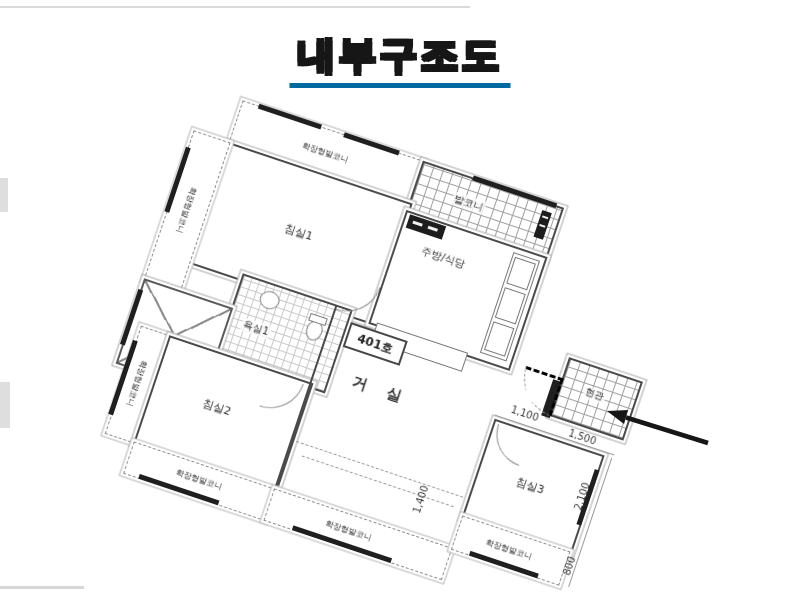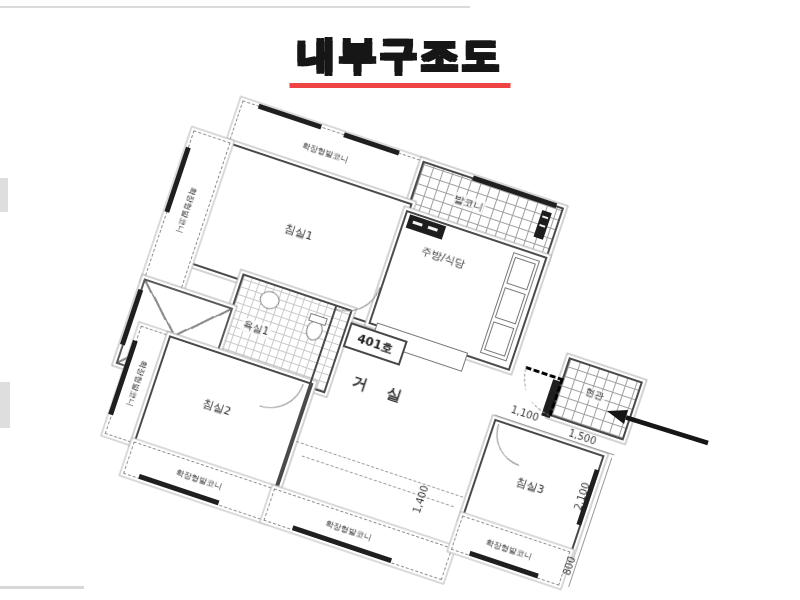--- a/index.html
+++ b/index.html
@@ -8,21 +8,21 @@
 
   
   .artifact{position:absolute;background:#bdbdbd;}
 
   
   #title{
     position:absolute;left:50%;top:30px;transform:translateX(-50%);
     font-size:38px;font-weight:900;letter-spacing:3px;white-space:nowrap;
     color:#ffffff;-webkit-text-stroke:3px #161616;
     text-shadow:2px 2px 0 #161616,-2px -2px 0 #161616,2px -2px 0 #161616,-2px 2px 0 #161616;
-    border-bottom:5px solid #ef4444;padding:0 8px 2px 8px;
+    border-bottom:5px solid #0369a1;padding:0 8px 2px 8px;
   }
 
   
   #plan{
     position:absolute;left:200px;top:86px;width:560px;height:410px;
     transform:rotate(18.5deg);transform-origin:0 0;
     filter:blur(0.3px);
   }
   .room{position:absolute;border:2px solid #4a4a4a;background:#fff;
         box-shadow:0 0 0 2.5px #ffffff,0 0 0 3.5px #a8a8a8;}

